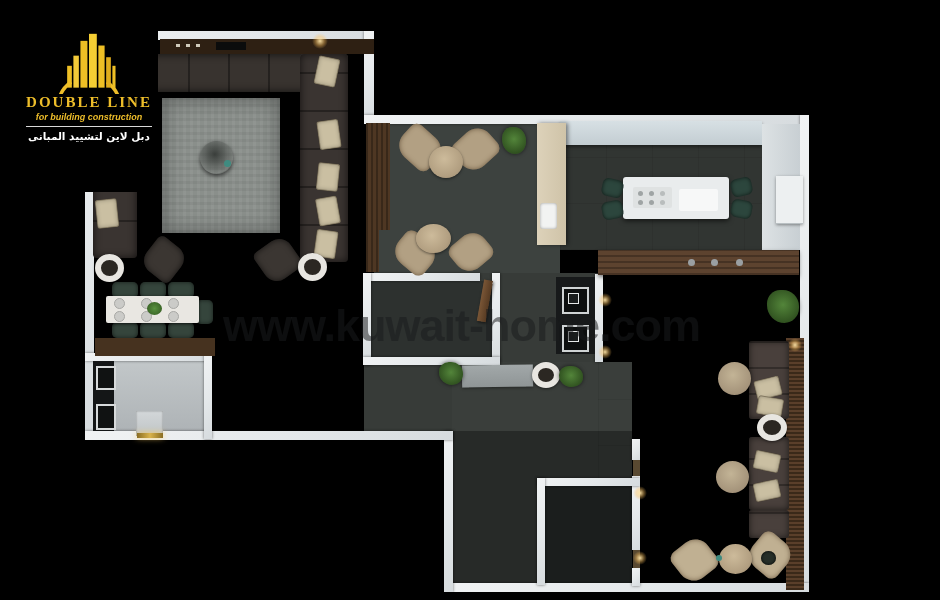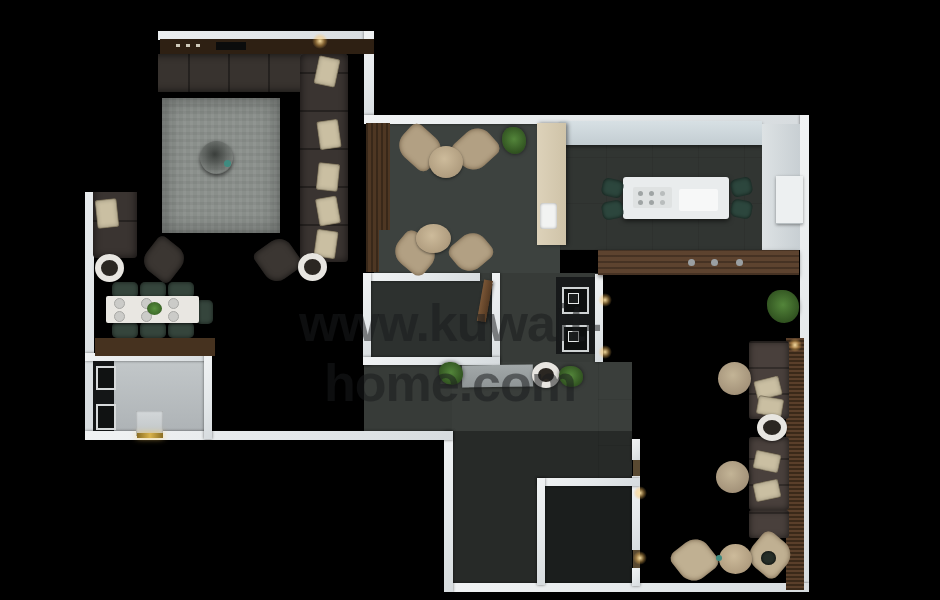--- a/index.html
+++ b/index.html
@@ -46,22 +46,22 @@
   .glow{background:radial-gradient(circle,rgba(255,228,165,.95) 0%,rgba(255,195,95,.4) 40%,transparent 70%);border-radius:50%;}
   .appl{background:#0d0f0f;border:2px solid #cfd3d4;}
   .appl::after{content:"";position:absolute;left:4px;top:4px;width:9px;height:9px;border:1px solid #e6e9e9;background:#1a1d1d;}
   .sinkbox{background:#101212;border:2px solid #d7dadb;}
   
   .rug{background-color:#8a8f8b;
        background-image:repeating-linear-gradient(0deg,rgba(0,0,0,.05) 0 3px,transparent 3px 7px),
                         repeating-linear-gradient(90deg,rgba(255,255,255,.05) 0 3px,transparent 3px 7px);
        box-shadow:inset 0 0 20px rgba(0,0,0,.4);}
   
-  .watermark{left:200px;top:293px;width:500px;text-align:center;
-     font-size:52px;font-weight:bold;letter-spacing:-1px;color:rgba(24,27,29,.52);z-index:60;}
+  .watermark{left:200px;top:300px;width:500px;text-align:right;
+     font-size:45px;font-weight:bold;letter-spacing:-1px;color:rgba(24,27,29,.52);z-index:60;}
   
   .logo-backdrop{left:0;top:0;width:158px;height:192px;background:#000;z-index:70;}
   .logo-panel{left:24px;top:6px;width:130px;z-index:80;text-align:center;}
   .logo-name{font-family:"Liberation Serif",serif;font-weight:bold;font-size:15px;
              letter-spacing:2px;color:#edbd2a;white-space:nowrap;}
   .logo-tagline{font-family:"Liberation Sans",sans-serif;font-style:italic;font-weight:bold;
              font-size:9px;color:#edbd2a;margin-top:1px;}
   .logo-divider{height:1px;background:rgba(255,255,255,.85);margin:4px 2px 3px 2px;}
   .logo-arabic{font-family:"DejaVu Sans",sans-serif;font-weight:bold;font-size:10.5px;color:#fff;direction:rtl;}
   .phone-badge{left:28px;top:150px;width:123px;height:24px;z-index:80;border-radius:13px;
@@ -237,14 +237,32 @@
     <div class="f lounge-b" style="left:751px;top:536px;width:38px;height:38px;transform:rotate(40deg);"></div>
     <div class="f roundtbl" style="left:719px;top:544px;width:33px;height:30px;"></div>
     <div class="f" style="left:761px;top:551px;width:15px;height:14px;border-radius:50%;background:#262e28;box-shadow:inset 0 0 3px #000;"></div>
     <div class="f" style="left:716px;top:555px;width:6px;height:6px;border-radius:50%;background:#3f8b80;"></div>
     <div class="f glow" style="left:788px;top:338px;width:14px;height:14px;"></div>
   </div>
 
   <div class="f watermark">www.kuwait-home.com</div>
 
   <div class="f logo-backdrop"></div>
+  <div class="f logo-panel">
+    <svg width="78" height="72" viewBox="0 0 100 92" style="display:block;margin:16px auto 0 auto;">
+      <path d="M27.1,76.8 A40,40 0 1 0 72.9,76.8" fill="none" stroke="#edbd2a" stroke-width="4.5"></path>
+      <g fill="#eebf25">
+        <rect x="22" y="56" width="6" height="28"></rect>
+        <rect x="30" y="43" width="7" height="41" fill="#f3ca39"></rect>
+        <rect x="39" y="24" width="9" height="60"></rect>
+        <rect x="50" y="15" width="10" height="69" fill="#f5ce33"></rect>
+        <rect x="62" y="30" width="8" height="54"></rect>
+        <rect x="72" y="45" width="6" height="39" fill="#e0ad1c"></rect>
+        <rect x="80" y="56" width="4" height="28"></rect>
+      </g>
+    </svg>
+    <div class="logo-name">DOUBLE LINE</div>
+    <div class="logo-tagline">for building construction</div>
+    <div class="logo-divider"></div>
+    <div class="logo-arabic">دبل لاين لتشييد المبانى</div>
+  </div>
 
 </div>
 
 </body></html>

